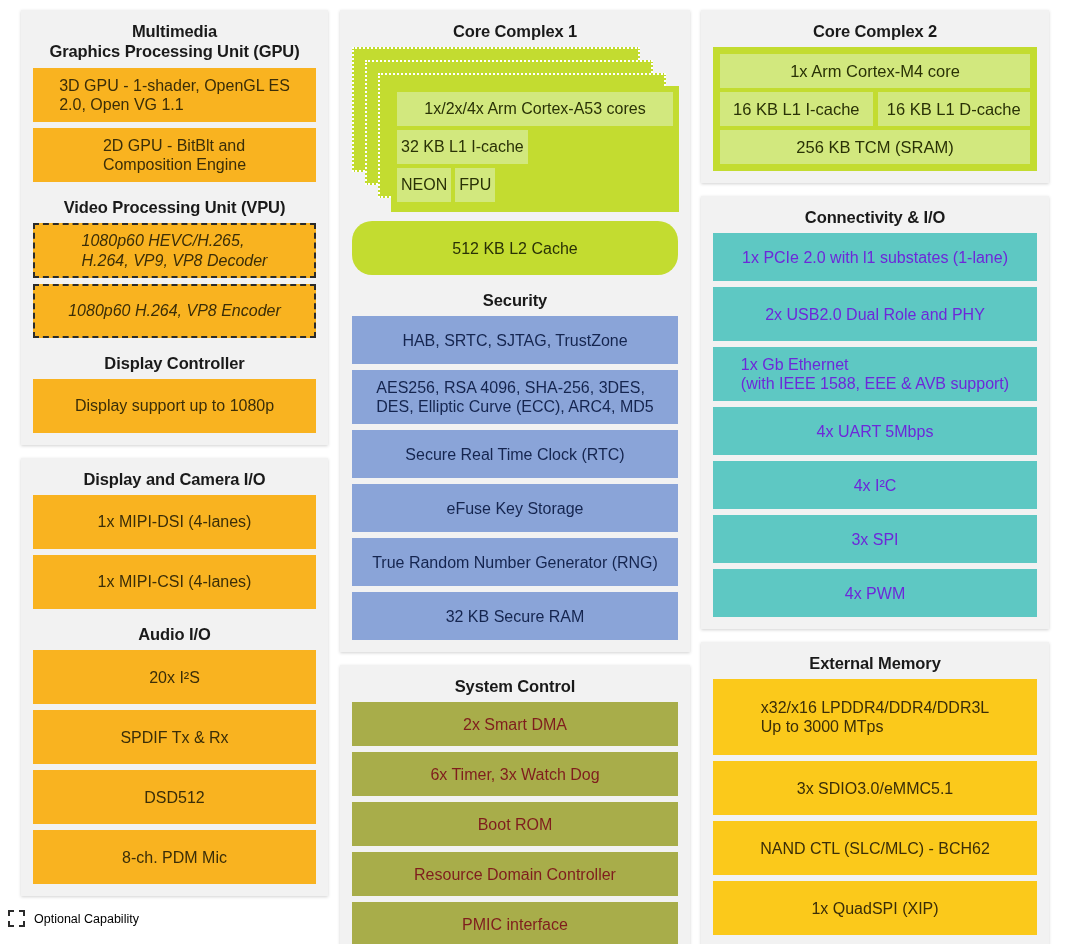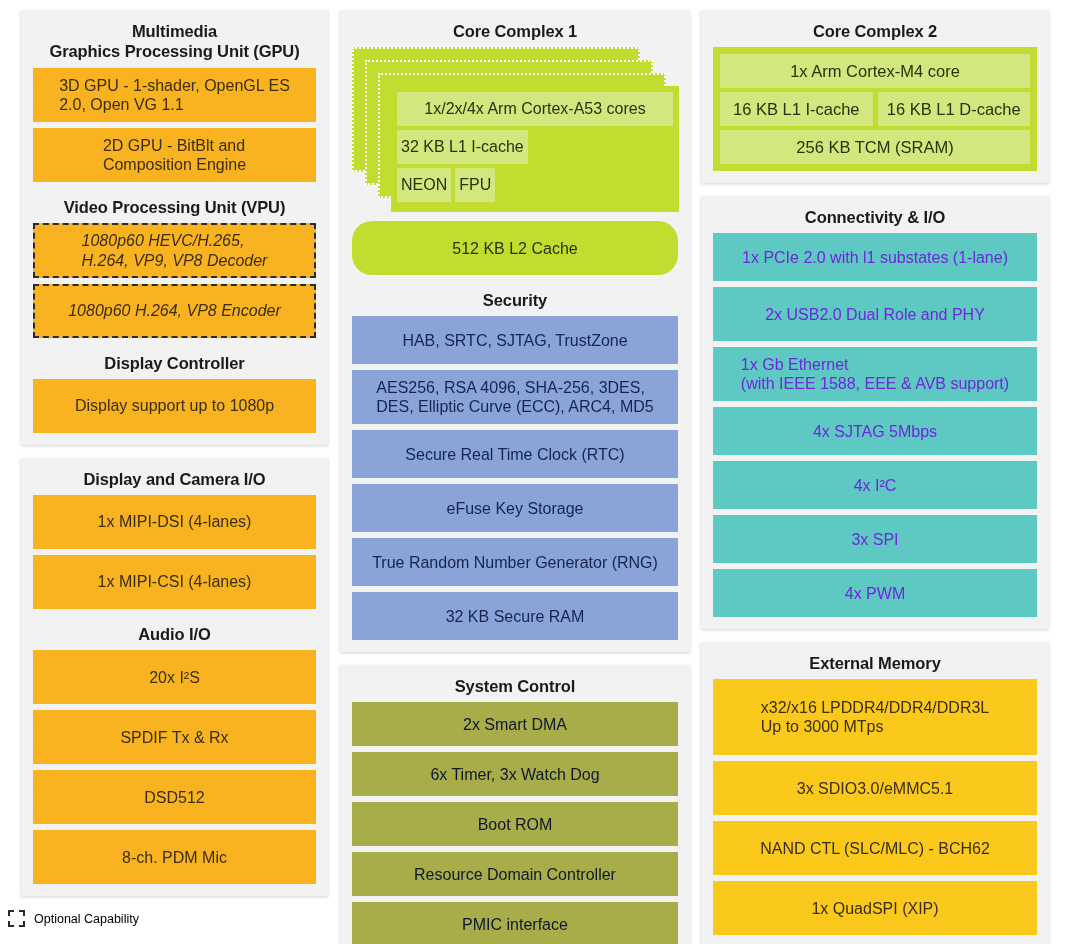--- a/index.html
+++ b/index.html
@@ -55,21 +55,21 @@
     padding: 6px 8px;
     margin-bottom: 6px;
     white-space: pre-line;
   }
   .blk:last-child { margin-bottom: 0; }
 
   .orange  { background: #f9b320; color: #3b2e08; }
   .gold    { background: #fbc91b; color: #3b2e08; }
   .teal    { background: #5ec8c3; color: #6d28d9; }
   .blue    { background: #8aa4d8; color: #15254f; }
-  .olive   { background: #a8ad4a; color: #0f172a; }
+  .olive   { background: #a8ad4a; color: #7f1d1d; }
   .green   { background: #c3dc30; color: #2a3206; border-radius: 20px; }
 
   .dashed {
     border: 2px dashed #2b2b2b;
     font-style: italic;
   }
 
   
   .h2 { min-height: 54px; }
   .h1 { min-height: 44px; }
@@ -244,21 +244,21 @@
         <div class="cc2-cell">256 KB TCM (SRAM)</div>
       </div>
     </div>
 
     <div class="panel">
       <div class="panel-title tight">Connectivity &amp; I/O</div>
       <div class="blk teal h1b">1x PCIe 2.0 with l1 substates (1-lane)</div>
       <div class="blk teal h2">2x USB2.0 Dual Role and PHY</div>
       <div class="blk teal h2">1x Gb Ethernet
 (with IEEE 1588, EEE &amp; AVB support)</div>
-      <div class="blk teal h1b">4x SJTAG 5Mbps</div>
+      <div class="blk teal h1b">4x UART 5Mbps</div>
       <div class="blk teal h1b">4x I²C</div>
       <div class="blk teal h1b">3x SPI</div>
       <div class="blk teal h1b">4x PWM</div>
     </div>
 
     <div class="panel">
       <div class="panel-title tight">External Memory</div>
       <div class="blk gold h2" style="min-height:76px">x32/x16 LPDDR4/DDR4/DDR3L
 Up to 3000 MTps</div>
       <div class="blk gold h2">3x SDIO3.0/eMMC5.1</div>

